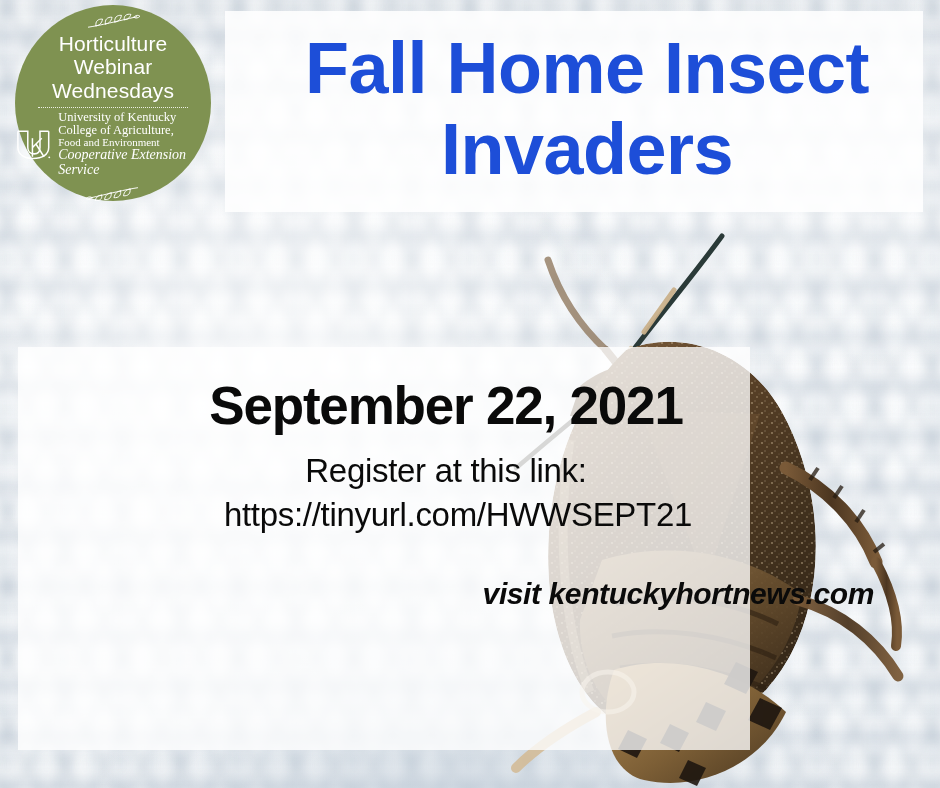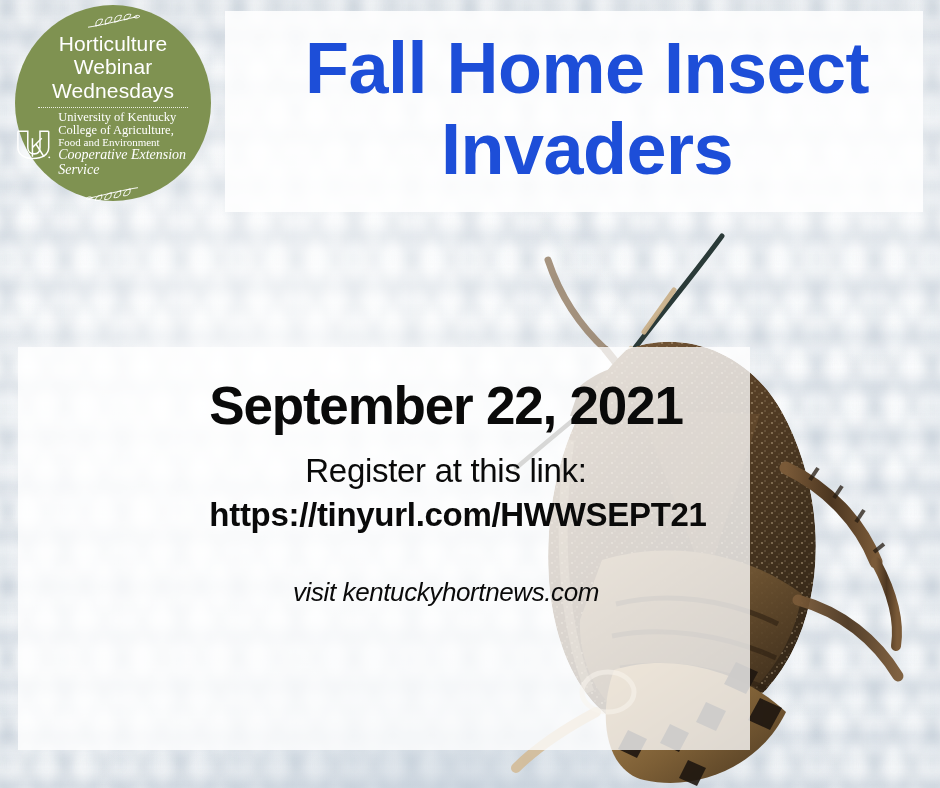--- a/index.html
+++ b/index.html
@@ -150,31 +150,32 @@
   .line-register {
     margin-top: 16px;
     font-size: 33px;
     font-weight: normal;
     letter-spacing: -0.3px;
     line-height: 1.2;
   }
   .line-url {
     margin-top: 4px;
     font-size: 33px;
-    font-weight: bold;
+    font-weight: normal;
     letter-spacing: -0.3px;
     line-height: 1.2;
     margin-left: 24px;
   }
   .line-visit {
     margin-top: 42px;
-    font-size: 26px;
+    font-size: 30px;
     font-style: italic;
-    font-weight: normal;
+    font-weight: bold;
     letter-spacing: -0.4px;
+    text-align: right;
   }
 
   
   .badge {
     position: absolute;
     left: 15px; top: 5px;
     width: 196px; height: 196px;
   }
   .badge-circle {
     position: absolute;

